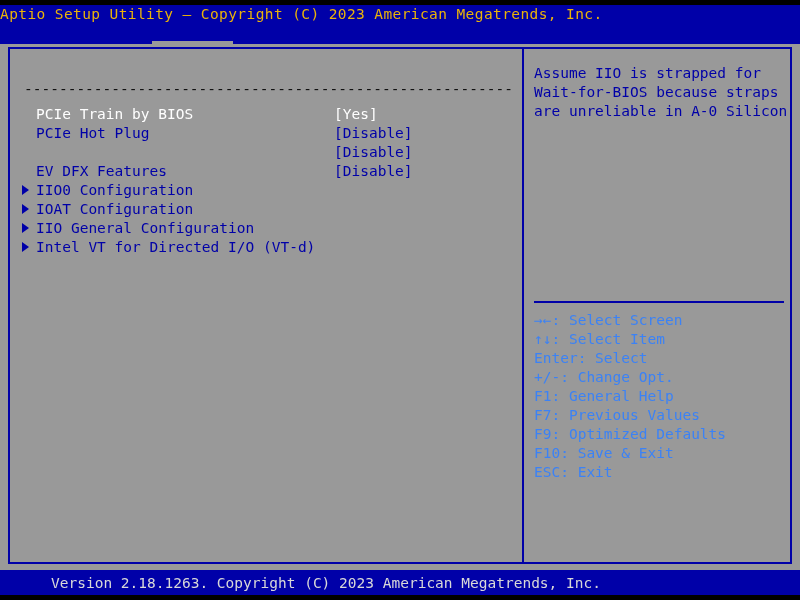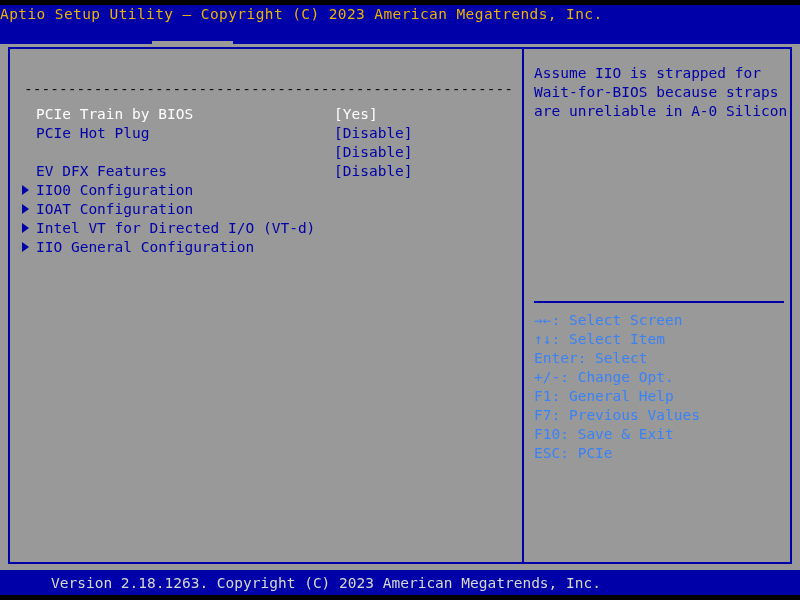--- a/index.html
+++ b/index.html
@@ -235,40 +235,41 @@
 
   <div class="leftpane">
     <div class="rule">-------------------------------------------------------------</div>
     <div class="optlist" id="optlist">
         <div class="optrow selected"><span class="opt-label">PCIe Train by BIOS</span><span class="opt-value">[Yes]</span></div>
         <div class="optrow"><span class="opt-label">PCIe Hot Plug</span><span class="opt-value">[Disable]</span></div>
         <div class="optrow"><span class="opt-value">[Disable]</span></div>
         <div class="optrow"><span class="opt-label">EV DFX Features</span><span class="opt-value">[Disable]</span></div>
         <div class="optrow"><span class="opt-arrow"></span><span class="opt-label">IIO0 Configuration</span></div>
         <div class="optrow"><span class="opt-arrow"></span><span class="opt-label">IOAT Configuration</span></div>
+        <div class="optrow"><span class="opt-arrow"></span><span class="opt-label">IIO General Configuration</span></div>
         <div class="optrow"><span class="opt-arrow"></span><span class="opt-label">Intel VT for Directed I/O (VT-d)</span></div>
-        <div class="optrow"><span class="opt-arrow"></span><span class="opt-label">IIO General Configuration</span></div>
       </div>
   </div>
 
   <div class="rightpane">
     <div class="help-text" id="help-text">
         <div>Assume IIO is strapped for</div>
         <div>Wait-for-BIOS because straps</div>
         <div>are unreliable in A-0 Silicon</div>
       </div>
     <div class="hdivider"></div>
     <div class="legend" id="legend">
         <div><span class="key">→←</span><span>: Select Screen</span></div>
         <div><span class="key">↑↓</span><span>: Select Item</span></div>
         <div><span class="key">Enter</span><span>: Select</span></div>
         <div><span class="key">+/-</span><span>: Change Opt.</span></div>
         <div><span class="key">F1</span><span>: General Help</span></div>
         <div><span class="key">F7</span><span>: Previous Values</span></div>
+        <div><span class="key">F9</span><span>: Optimized Defaults</span></div>
         <div><span class="key">F10</span><span>: Save &amp; Exit</span></div>
-        <div><span class="key">ESC</span><span>: PCIe</span></div>
+        <div><span class="key">ESC</span><span>: Exit</span></div>
       </div>
   </div>
 
   <div class="footerbg"></div>
   <div class="footer-text">Version 2.18.1263. Copyright (C) 2023 American Megatrends, Inc.</div>
 
 </div>
 
 </body></html>

